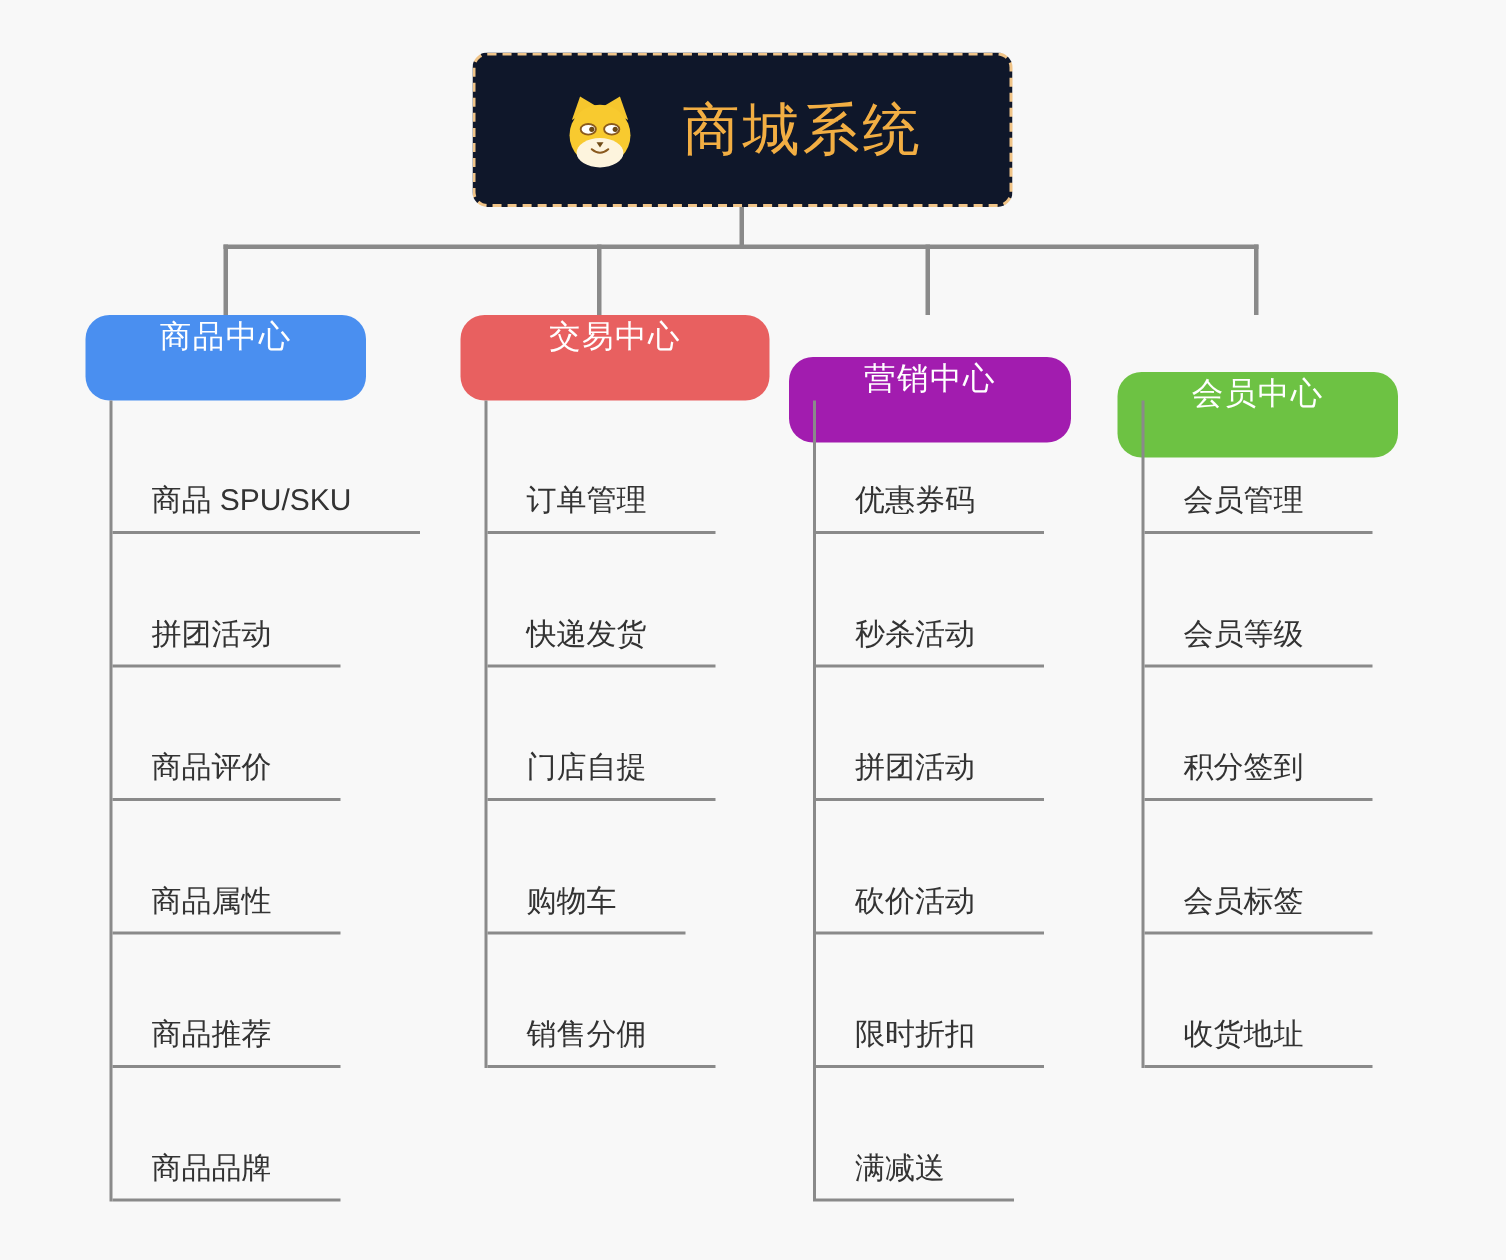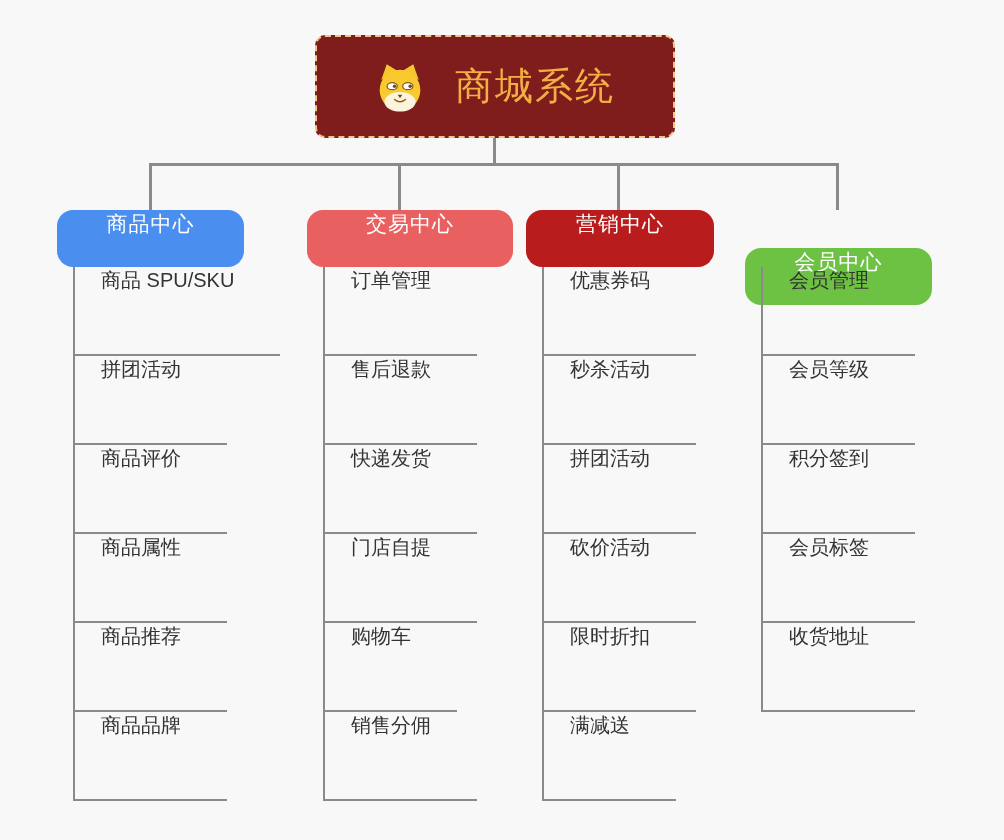--- a/index.html
+++ b/index.html
@@ -2,42 +2,42 @@
 <html><head>
 <meta charset="utf-8">
 <style>
   html,body{margin:0;padding:0;}
   .canvas{
     position:relative;width:1004px;height:840px;background:#f8f8f8;
     font-family:"Liberation Sans", sans-serif;overflow:hidden;
   }
   .root-node{
     position:absolute;left:315px;top:35px;width:360px;height:103px;
-    background:#7f1d1d;border:2px dashed #f0c488;border-radius:10px;
+    background:#0f172a;border:2px dashed #f0c488;border-radius:10px;
     box-sizing:border-box;display:flex;align-items:center;justify-content:center;gap:30px;
   }
   .root-title{font-size:38px;color:#f2ae43;letter-spacing:2px;}
   .line{position:absolute;background:#8a8a8a;}
   .stem{left:493px;top:138px;width:3px;height:26px;}
   .hline{left:149px;top:163px;width:690px;height:3px;}
   .drop{position:absolute;top:163px;width:3px;height:47px;background:#8a8a8a;}
   .d0{left:149px}.d1{left:398px}.d2{left:617px}.d3{left:836px}
   .branch{
     position:absolute;top:210px;height:57px;border-radius:16px;
     color:#ffffff;font-size:21px;display:flex;align-items:flex-start;justify-content:center;
     letter-spacing:1px;
   }
   .b0{left:57px;width:187px}.b1{left:307px;width:206px}.b2{left:526px;width:188px}.b3{left:745px;width:187px}
   .col{
     position:absolute;top:267px;display:flex;flex-direction:column;align-items:flex-start;
     border-left:2px solid #8a8a8a;
   }
   .c0{left:73px}.c1{left:323px}.c2{left:542px}.c3{left:761px}
   .item{
-    height:89px;box-sizing:border-box;display:flex;align-items:flex-start;
+    height:89px;box-sizing:border-box;display:flex;align-items:flex-end;
     border-bottom:2px solid #8a8a8a;padding:0 46px 7px 26px;
     font-size:20px;color:#333333;white-space:nowrap;
   }
   .dog{display:flex;align-items:center;}
 </style>
 </head>
 <body>
 
 <div class="canvas">
 
@@ -89,37 +89,34 @@
       </div>
       <div class="drop d1"></div>
       <div class="branch b1" style="background: rgb(232, 96, 96);">
         <span>交易中心</span>
       </div>
       <div class="col c1">
         <div class="item">
           <span>订单管理</span>
         </div>
         <div class="item">
-          <span>售后退款</span>
-        </div>
-        <div class="item">
           <span>快递发货</span>
         </div>
         <div class="item">
           <span>门店自提</span>
         </div>
         <div class="item">
           <span>购物车</span>
         </div>
         <div class="item">
           <span>销售分佣</span>
         </div>
       </div>
       <div class="drop d2"></div>
-      <div class="branch b2" style="background: #b91c1c;">
+      <div class="branch b2" style="background: #a21caf; margin-top: 28px;">
         <span>营销中心</span>
       </div>
       <div class="col c2">
         <div class="item">
           <span>优惠券码</span>
         </div>
         <div class="item">
           <span>秒杀活动</span>
         </div>
         <div class="item">

